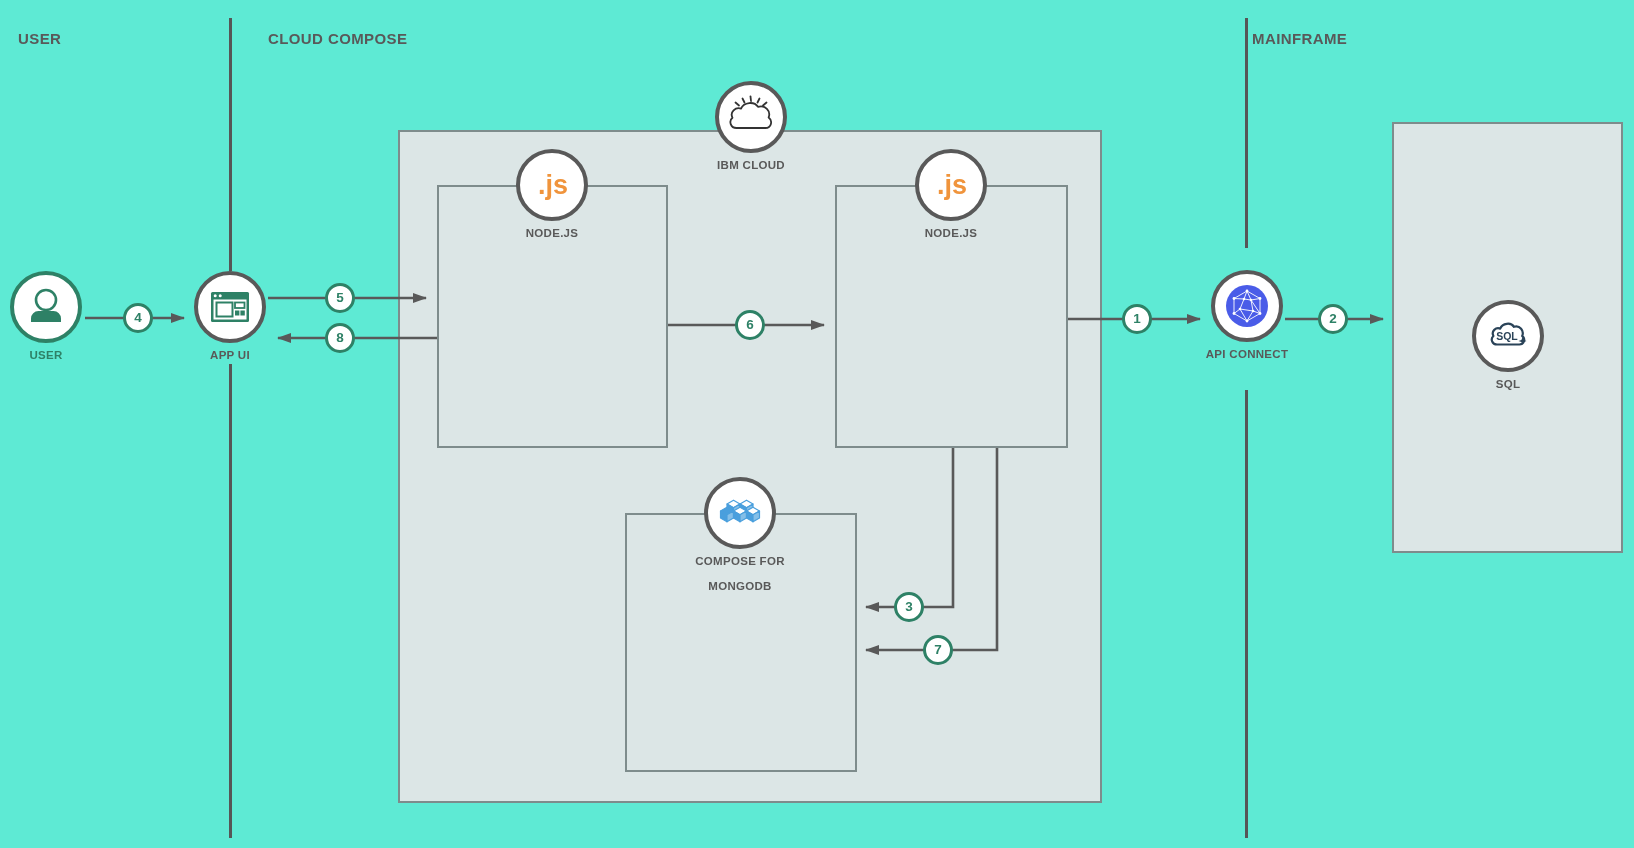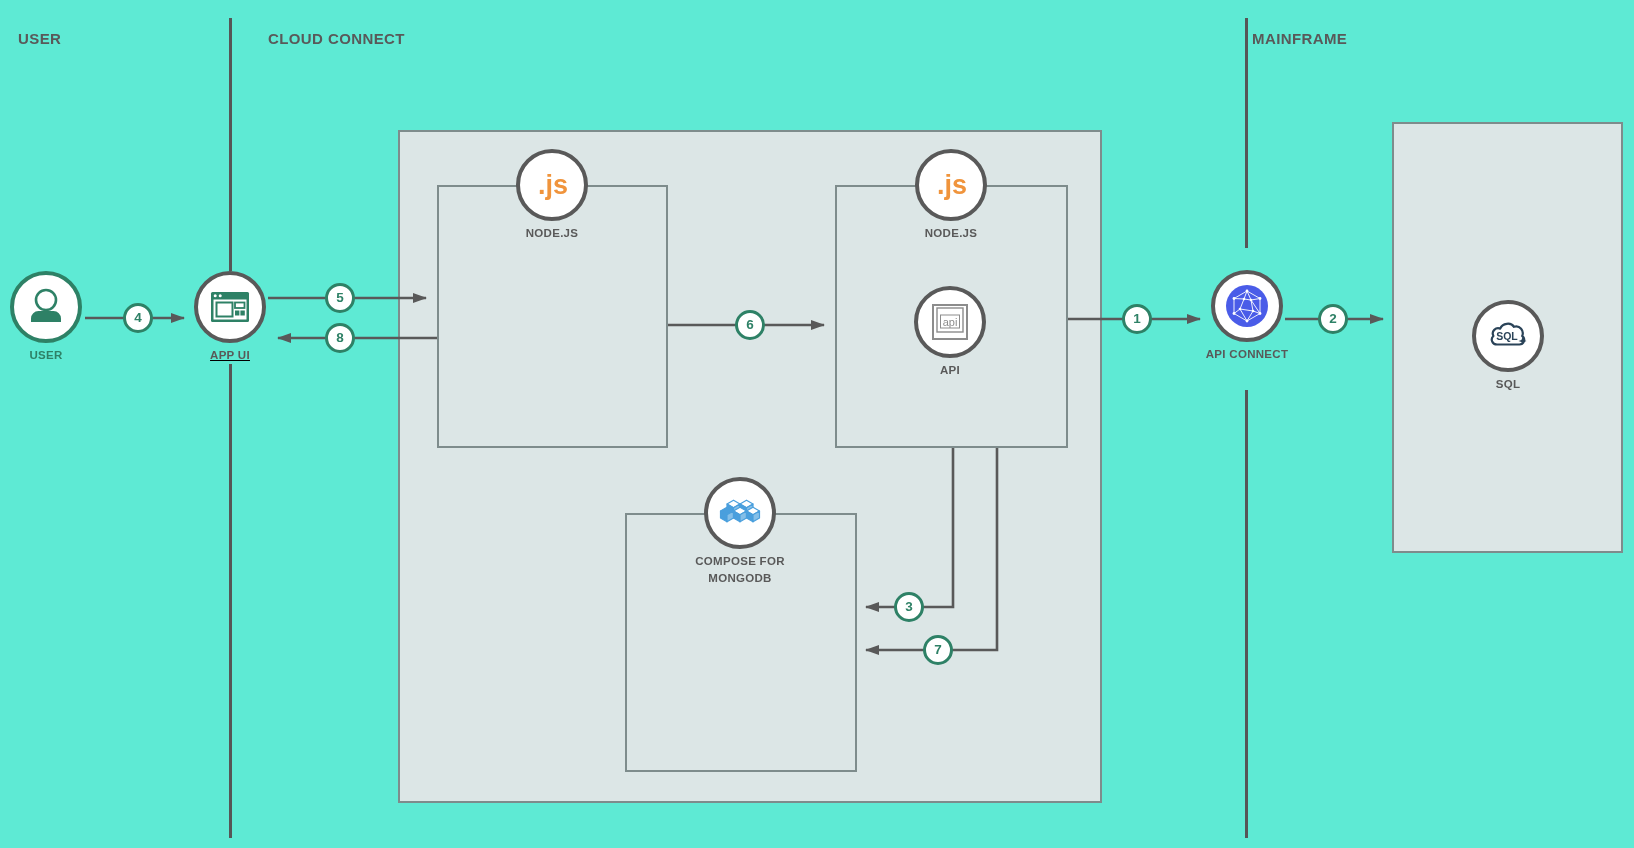--- a/index.html
+++ b/index.html
@@ -29,21 +29,21 @@
     position:absolute;width:24px;height:24px;border:3px solid #2E8166;border-radius:50%;background:#ffffff;
     color:#2E8166;font-size:13.5px;font-weight:bold;text-align:center;line-height:24px;z-index:4;
   }
 </style>
 </head>
 <body>
 
 <div class="canvas">
 
   <div class="section-label" style="left:18px;top:30px;">USER</div>
-  <div class="section-label" style="left:268px;top:30px;">CLOUD CONNECT</div>
+  <div class="section-label" style="left:268px;top:30px;">CLOUD COMPOSE</div>
   <div class="section-label" style="left:1252px;top:30px;">MAINFRAME</div>
 
   <div class="divider" style="left:229px;top:18px;height:253px;"></div>
   <div class="divider" style="left:229px;top:364px;height:474px;"></div>
   <div class="divider" style="left:1245px;top:18px;height:230px;"></div>
   <div class="divider" style="left:1245px;top:390px;height:448px;"></div>
 
   <div class="box filled" style="left:398px;top:130px;width:704px;height:673px;"></div>
   <div class="box" style="left:437px;top:185px;width:231px;height:263px;"></div>
   <div class="box" style="left:835px;top:185px;width:233px;height:263px;"></div>
@@ -80,66 +80,70 @@
   <div class="icon-node" style="left:46px;top:271px;">
     <div class="circle green-border">
       <svg width="48" height="48" viewBox="-24 -24 48 48">
         <circle cx="0" cy="-7" r="10" fill="none" stroke="#2E8166" stroke-width="2.6"></circle>
         <path d="M -15 15 h 30 v -3.5 a 7.5 7.5 0 0 0 -7.5 -7.5 h -15 a 7.5 7.5 0 0 0 -7.5 7.5 z" fill="#2E8166"></path>
       </svg>
     </div>
     <div class="icon-label green">USER</div>
   </div>
 
-  <div class="icon-node" style="left:230px;top:271px;text-decoration:underline;">
+  <div class="icon-node" style="left:230px;top:271px;">
     <div class="circle">
       <svg width="48" height="48" viewBox="-24 -24 48 48">
         <rect x="-19" y="-15" width="38" height="30" rx="1.5" fill="#2E8166"></rect>
         <rect x="-16.5" y="-7.5" width="33" height="20" fill="#ffffff"></rect>
         <circle cx="-14.8" cy="-11.2" r="1.5" fill="#ffffff"></circle>
         <circle cx="-9.8" cy="-11.2" r="1.5" fill="#ffffff"></circle>
         <rect x="-13.5" y="-4.5" width="16" height="14" fill="none" stroke="#2E8166" stroke-width="2"></rect>
         <rect x="5" y="-4.5" width="9.5" height="5.5" fill="none" stroke="#2E8166" stroke-width="1.8"></rect>
         <rect x="5" y="3.5" width="4.4" height="5" fill="#2E8166"></rect>
         <rect x="10.4" y="3.5" width="4.4" height="5" fill="#2E8166"></rect>
       </svg>
     </div>
     <div class="icon-label">APP UI</div>
   </div>
 
+  <div class="icon-node" style="left:751px;top:81px;">
+    <div class="circle">
+      <svg width="50" height="50" viewBox="-25 -25 50 50">
+        <g stroke="#333333" stroke-width="1.8" stroke-linecap="round">
+          <line x1="-12" y1="-11.5" x2="-15.5" y2="-14.5"></line>
+          <line x1="-6.5" y1="-14.5" x2="-8.5" y2="-18.5"></line>
+          <line x1="0" y1="-16" x2="-0.5" y2="-20.5"></line>
+          <line x1="6.5" y1="-14.5" x2="8.5" y2="-18.5"></line>
+          <line x1="12" y1="-11.5" x2="15.5" y2="-14.5"></line>
+        </g>
+        <path d="M -14.5 11 C -20.5 11 -22.5 4 -18.5 0.8 C -21.5 -5 -15.5 -10.2 -10 -8.4 C -7.2 -15 3.2 -16 7 -10.2 C 14 -12.4 20.2 -6 17.6 0.4 C 22 3.6 20.4 11 14.4 11 Z" fill="#ffffff" stroke="#333333" stroke-width="1.8" stroke-linejoin="round"></path>
+      </svg>
+    </div>
+    <div class="icon-label">IBM CLOUD</div>
+  </div>
 
   <div class="icon-node" style="left:552px;top:149px;">
     <div class="circle">
       <svg width="52" height="52" viewBox="-26 -26 52 52">
         <text x="1" y="9" text-anchor="middle" font-size="27" font-weight="bold" fill="#F0943C" font-family="Liberation Sans, sans-serif">.js</text>
       </svg>
     </div>
     <div class="icon-label">NODE.JS</div>
   </div>
 
   <div class="icon-node" style="left:951px;top:149px;">
     <div class="circle">
       <svg width="52" height="52" viewBox="-26 -26 52 52">
         <text x="1" y="9" text-anchor="middle" font-size="27" font-weight="bold" fill="#F0943C" font-family="Liberation Sans, sans-serif">.js</text>
       </svg>
     </div>
     <div class="icon-label">NODE.JS</div>
   </div>
 
-  <div class="icon-node" style="left:950px;top:286px;">
-    <div class="circle">
-      <svg width="48" height="48" viewBox="-24 -24 48 48">
-        <rect x="-17" y="-17" width="34" height="34" fill="#ffffff" stroke="#8C8C8C" stroke-width="2"></rect>
-        <rect x="-13" y="-14" width="26" height="24" fill="none" stroke="#8C8C8C" stroke-width="1.4"></rect>
-        <rect x="-9.5" y="-7" width="19" height="13" fill="none" stroke="#8C8C8C" stroke-width="1"></rect>
-        <text x="0" y="3.8" text-anchor="middle" font-size="11" fill="#8C8C8C" font-family="Liberation Sans, sans-serif">api</text>
-      </svg>
-    </div>
-    <div class="icon-label">API</div>
-  </div>
 
   <div class="icon-node" style="left:740px;top:477px;">
     <div class="circle">
       <svg width="48" height="48" viewBox="-24 -24 48 48">
         <g stroke="#4A9FDD" stroke-width="1.2" stroke-linejoin="round">
 
           <polygon points="-13,-9 -6.5,-12.8 0,-9 -6.5,-5.2" fill="#ffffff"></polygon>
           <polygon points="-13,-9 -6.5,-5.2 -6.5,1.8 -13,-2" fill="#4A9FDD"></polygon>
           <polygon points="0,-9 -6.5,-5.2 -6.5,1.8 0,-2" fill="#85BFE8"></polygon>
           <polygon points="0,-9 6.5,-12.8 13,-9 6.5,-5.2" fill="#ffffff"></polygon>
@@ -152,21 +156,21 @@
           <polygon points="-6.5,-2 0,-5.8 6.5,-2 0,1.8" fill="#ffffff"></polygon>
           <polygon points="-6.5,-2 0,1.8 0,8.8 -6.5,5" fill="#4A9FDD"></polygon>
           <polygon points="6.5,-2 0,1.8 0,8.8 6.5,5" fill="#85BFE8"></polygon>
           <polygon points="6.5,-2 13,-5.8 19.5,-2 13,1.8" fill="#ffffff"></polygon>
           <polygon points="6.5,-2 13,1.8 13,8.8 6.5,5" fill="#4A9FDD"></polygon>
           <polygon points="19.5,-2 13,1.8 13,8.8 19.5,5" fill="#85BFE8"></polygon>
         </g>
       </svg>
     </div>
     <div class="icon-label">COMPOSE FOR</div>
-    <div class="icon-label" style="margin-top:4px;">MONGODB</div>
+    <div class="icon-label" style="margin-top:12px;">MONGODB</div>
   </div>
 
   <div class="icon-node" style="left:1247px;top:270px;text-align:center;">
     <div class="circle">
       <svg width="48" height="48" viewBox="-24 -24 48 48">
         <circle r="21" fill="#4A5CE8"></circle>
         <g stroke="#ffffff" stroke-width="0.9" fill="none">
           <polygon points="0,-15 13,-7.5 13,7.5 0,15 -13,7.5 -13,-7.5"></polygon>
           <path d="M0,-15 L4,-6 L13,-7.5 M4,-6 L13,7.5 M4,-6 L-3,-7 M0,-15 L-3,-7 L-13,-7.5 M-3,-7 L-7,3 M-13,7.5 L-7,3 L0,15 M-7,3 L6,5 L13,7.5 M6,5 L0,15 M4,-6 L6,5"></path>
         </g>

